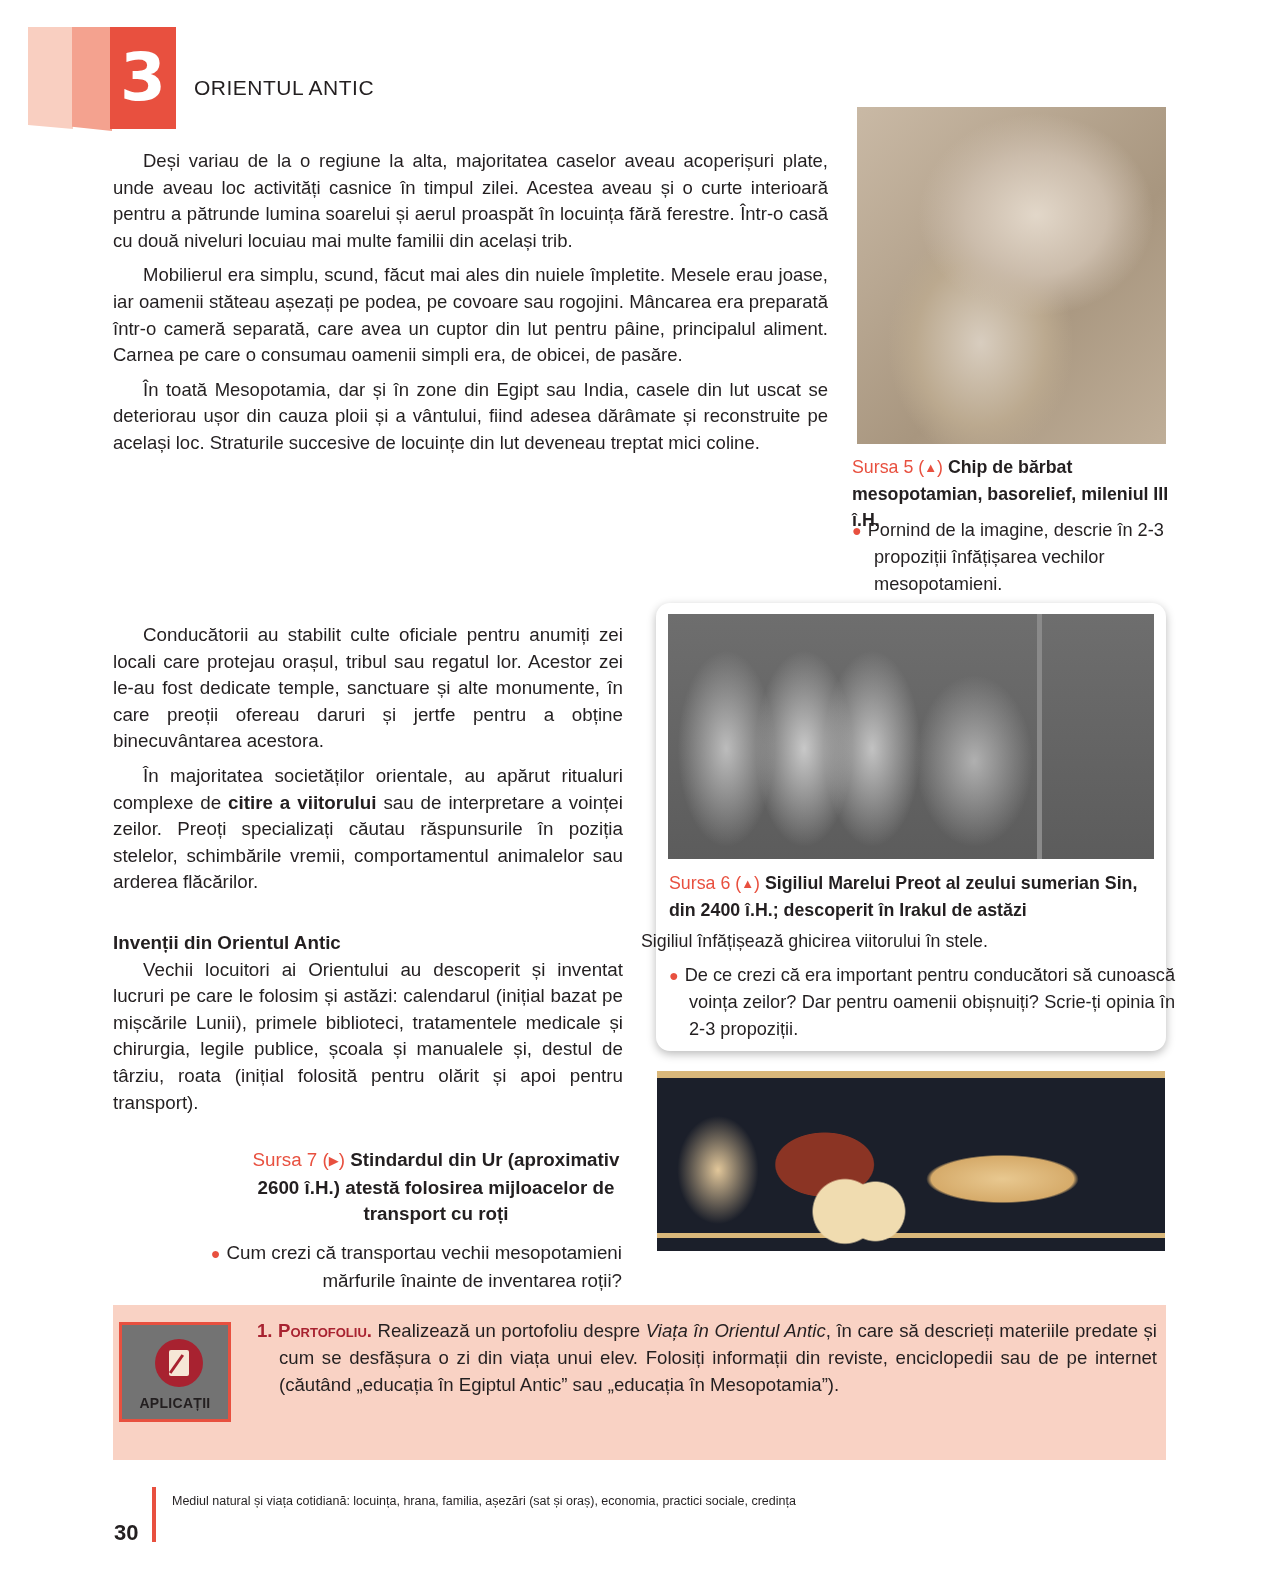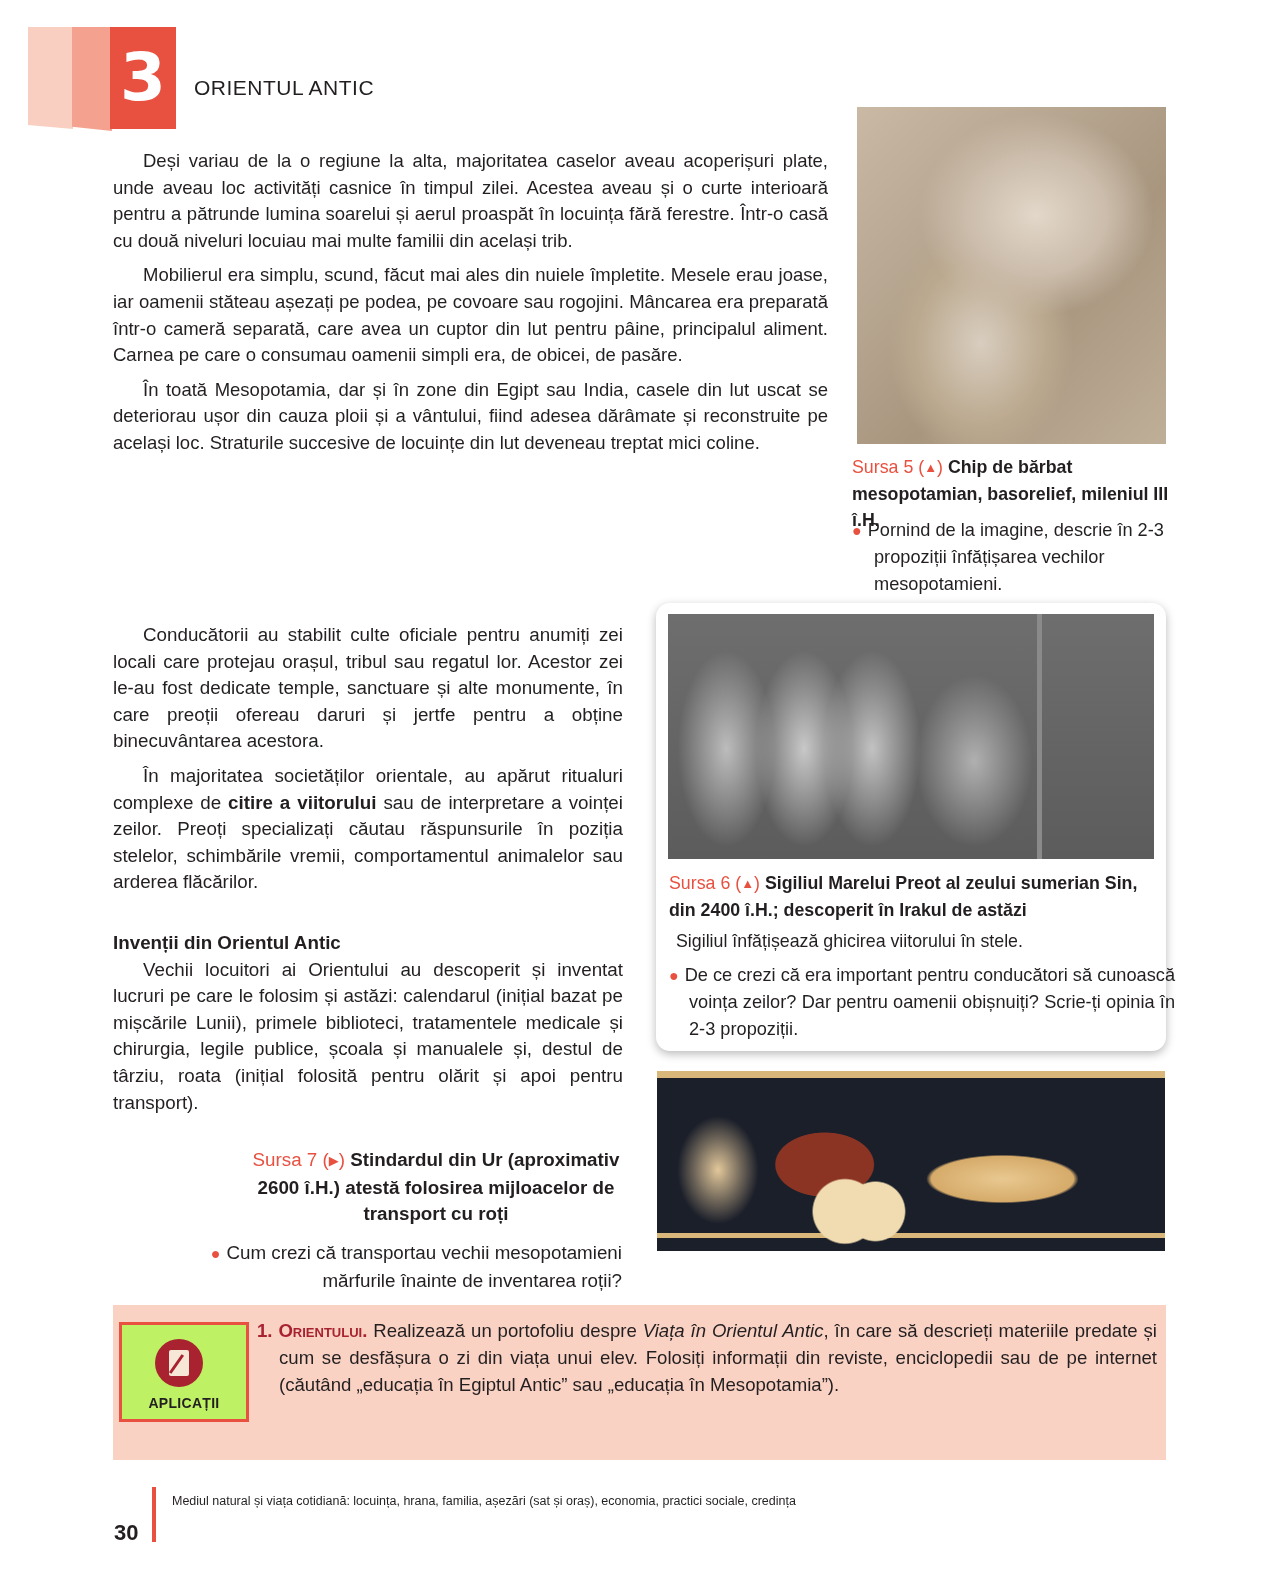--- a/index.html
+++ b/index.html
@@ -49,27 +49,27 @@
   .caption { font-size:17.8px; line-height:26px; color:#231f20; }
   .src-red { color:#e8503f; }
   .cap-bold { font-weight:bold; }
   .tri { display:inline-block; font-size:13px; vertical-align:1px; }
   .bullet { color:#e8503f; font-size:16px; margin-right:6px; }
   .cap5 { left:852px; top:454px; width:320px; }
   .q5 { left:852px; top:517px; width:310px; font-size:18.2px; line-height:27px; padding-left:22px; text-indent:-22px; }
   .box6 { left:656px; top:603px; width:510px; height:448px; border-radius:14px; background:#fff;
           box-shadow:0 3px 10px rgba(0,0,0,0.28); }
   .cap6 { left:669px; top:870px; width:486px; }
-  .desc6 { left:676px; top:928px; width:486px; font-size:17.8px; }
+  .desc6 { left:641px; top:928px; width:486px; font-size:17.8px; }
   .q6 { left:669px; top:962px; width:486px; font-size:18.2px; line-height:27px; padding-left:20px; text-indent:-20px; text-align:justify; }
   .cap7 { left:250px; top:1147px; width:372px; text-align:center; font-size:18.8px; line-height:26.5px; }
   .q7 { left:140px; top:1240px; width:482px; text-align:right; font-size:18.8px; line-height:26.5px; }
 
   .apps { left:113px; top:1305px; width:1053px; height:155px; background:#f9d2c4; }
-  .apps-badge { left:119px; top:1322px; width:130px; height:100px; border:3px solid #e8503f; box-sizing:border-box; background:#bef264; }
+  .apps-badge { left:119px; top:1322px; width:112px; height:100px; border:3px solid #e8503f; box-sizing:border-box; background:#737373; }
   .apps-icon { position:absolute; left:33px; top:14px; width:48px; height:48px; border-radius:50%; background:#a82230; display:flex; align-items:center; justify-content:center; }
   .apps-icon .sheet { width:20px; height:26px; background:#f6e7d6; border-radius:2px; position:relative; }
   .apps-icon .pen { position:absolute; left:6px; top:3px; width:3px; height:22px; background:#a82230; transform:rotate(35deg); }
   .apps-label { position:absolute; left:0; right:0; top:70px; text-align:center; font-weight:bold; font-size:14px; color:#231f20; letter-spacing:0.3px; }
   .apps-list { left:257px; top:1317px; width:900px; font-size:18.6px; line-height:27px; color:#231f20; text-align:justify; }
   .apps-item { padding-left:22px; text-indent:-22px; margin-bottom:0; }
   .apps-num { font-weight:bold; color:#a82230; }
   .smallcaps { font-weight:bold; font-variant:small-caps; color:#a82230; }
 
   .footer-num { left:114px; top:1520px; font-size:22px; font-weight:bold; color:#231f20; }
@@ -136,19 +136,19 @@
   <div class="apps-icon">
       <div class="sheet">
         <div class="pen"></div>
       </div>
     </div>
   <div class="apps-label">APLICAȚII</div>
 </div>
 <div class="abs apps-list">
   <div class="apps-item">
     <span class="apps-num">1.</span>
-    <span class="smallcaps">Orientului.</span><span> Realizează un portofoliu despre </span><i>Viața în Orientul Antic</i><span>, în care să descrieți materiile predate și cum se desfășura o zi din viața unui elev. Folosiți informații din reviste, enciclopedii sau de pe internet (căutând „educația în Egiptul Antic” sau „educația în Mesopotamia”).</span>
+    <span class="smallcaps">Portofoliu.</span><span> Realizează un portofoliu despre </span><i>Viața în Orientul Antic</i><span>, în care să descrieți materiile predate și cum se desfășura o zi din viața unui elev. Folosiți informații din reviste, enciclopedii sau de pe internet (căutând „educația în Egiptul Antic” sau „educația în Mesopotamia”).</span>
   </div>
 </div>
 
 <div class="abs footer-num">30</div>
 <div class="abs footer-bar"></div>
 <div class="abs footer-text">Mediul natural și viața cotidiană: locuința, hrana, familia, așezări (sat și oraș), economia, practici sociale, credința</div>
 
 </body></html>

